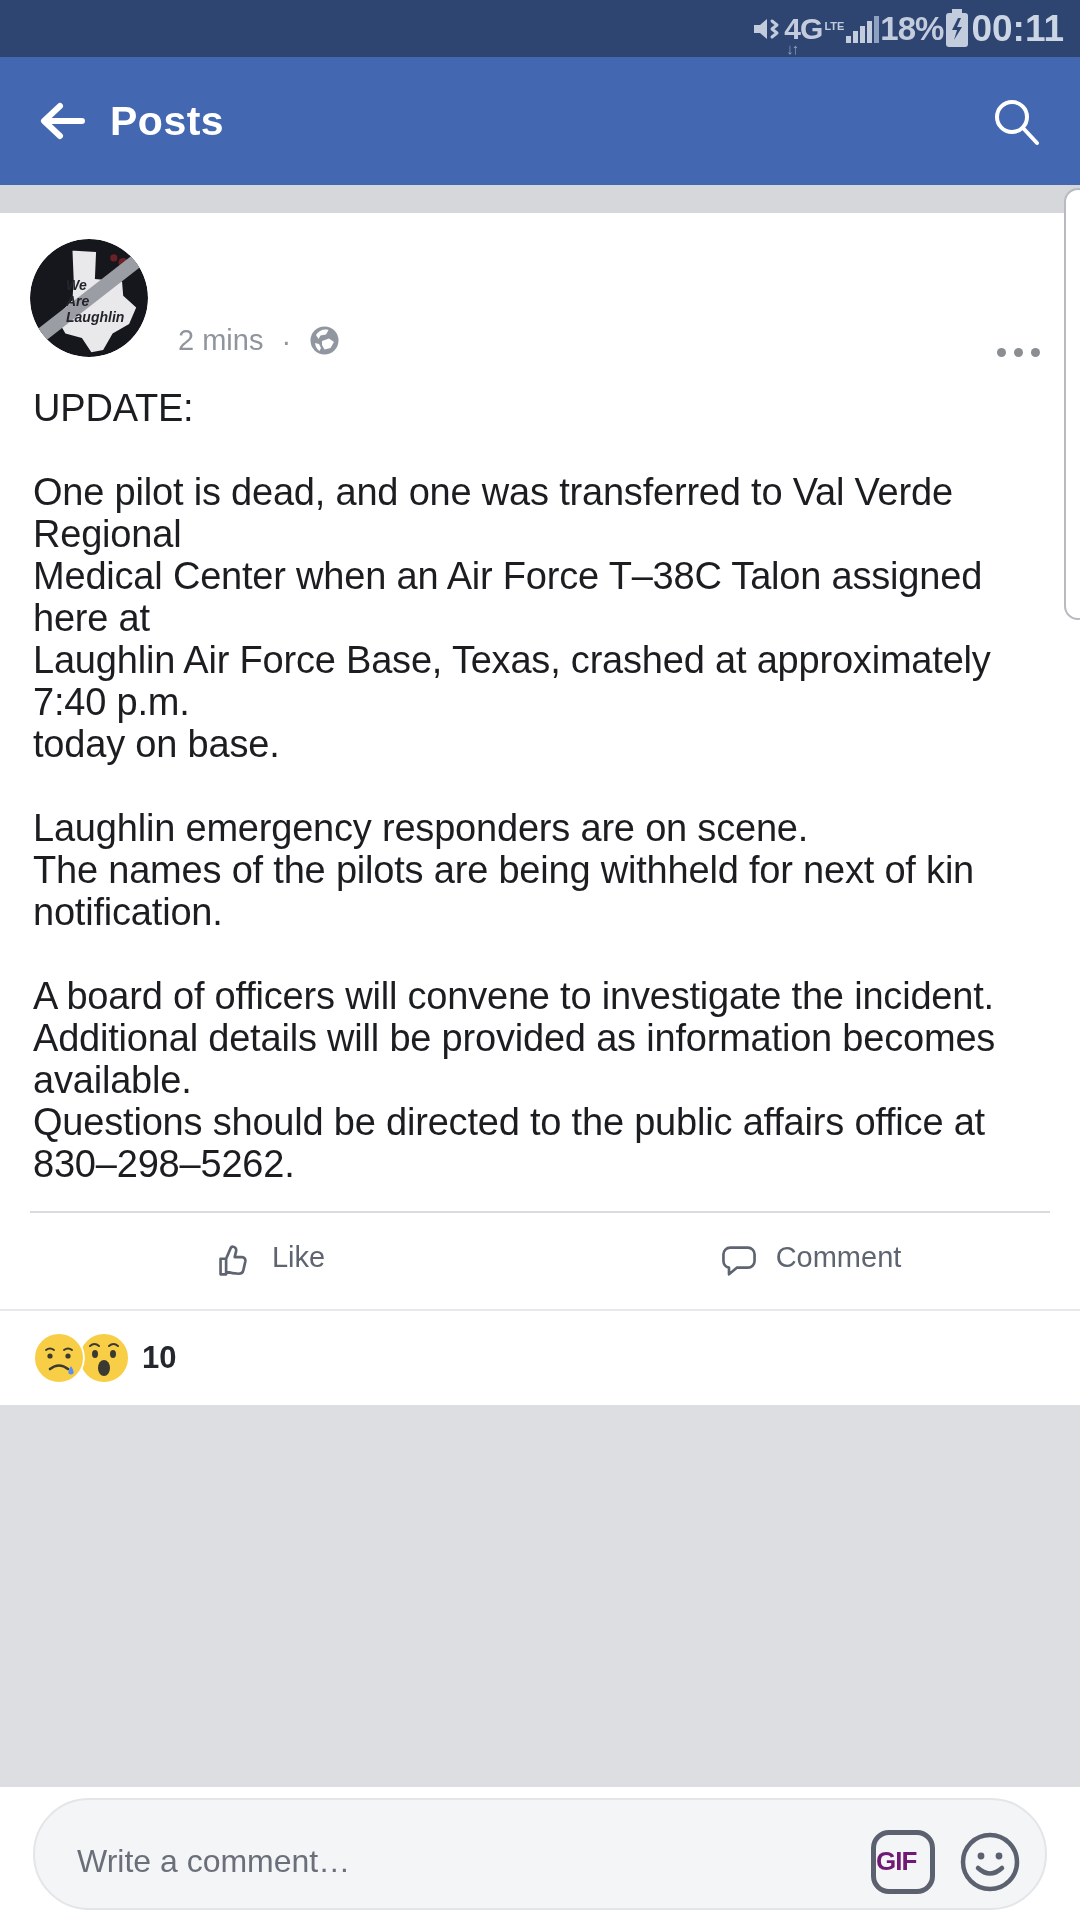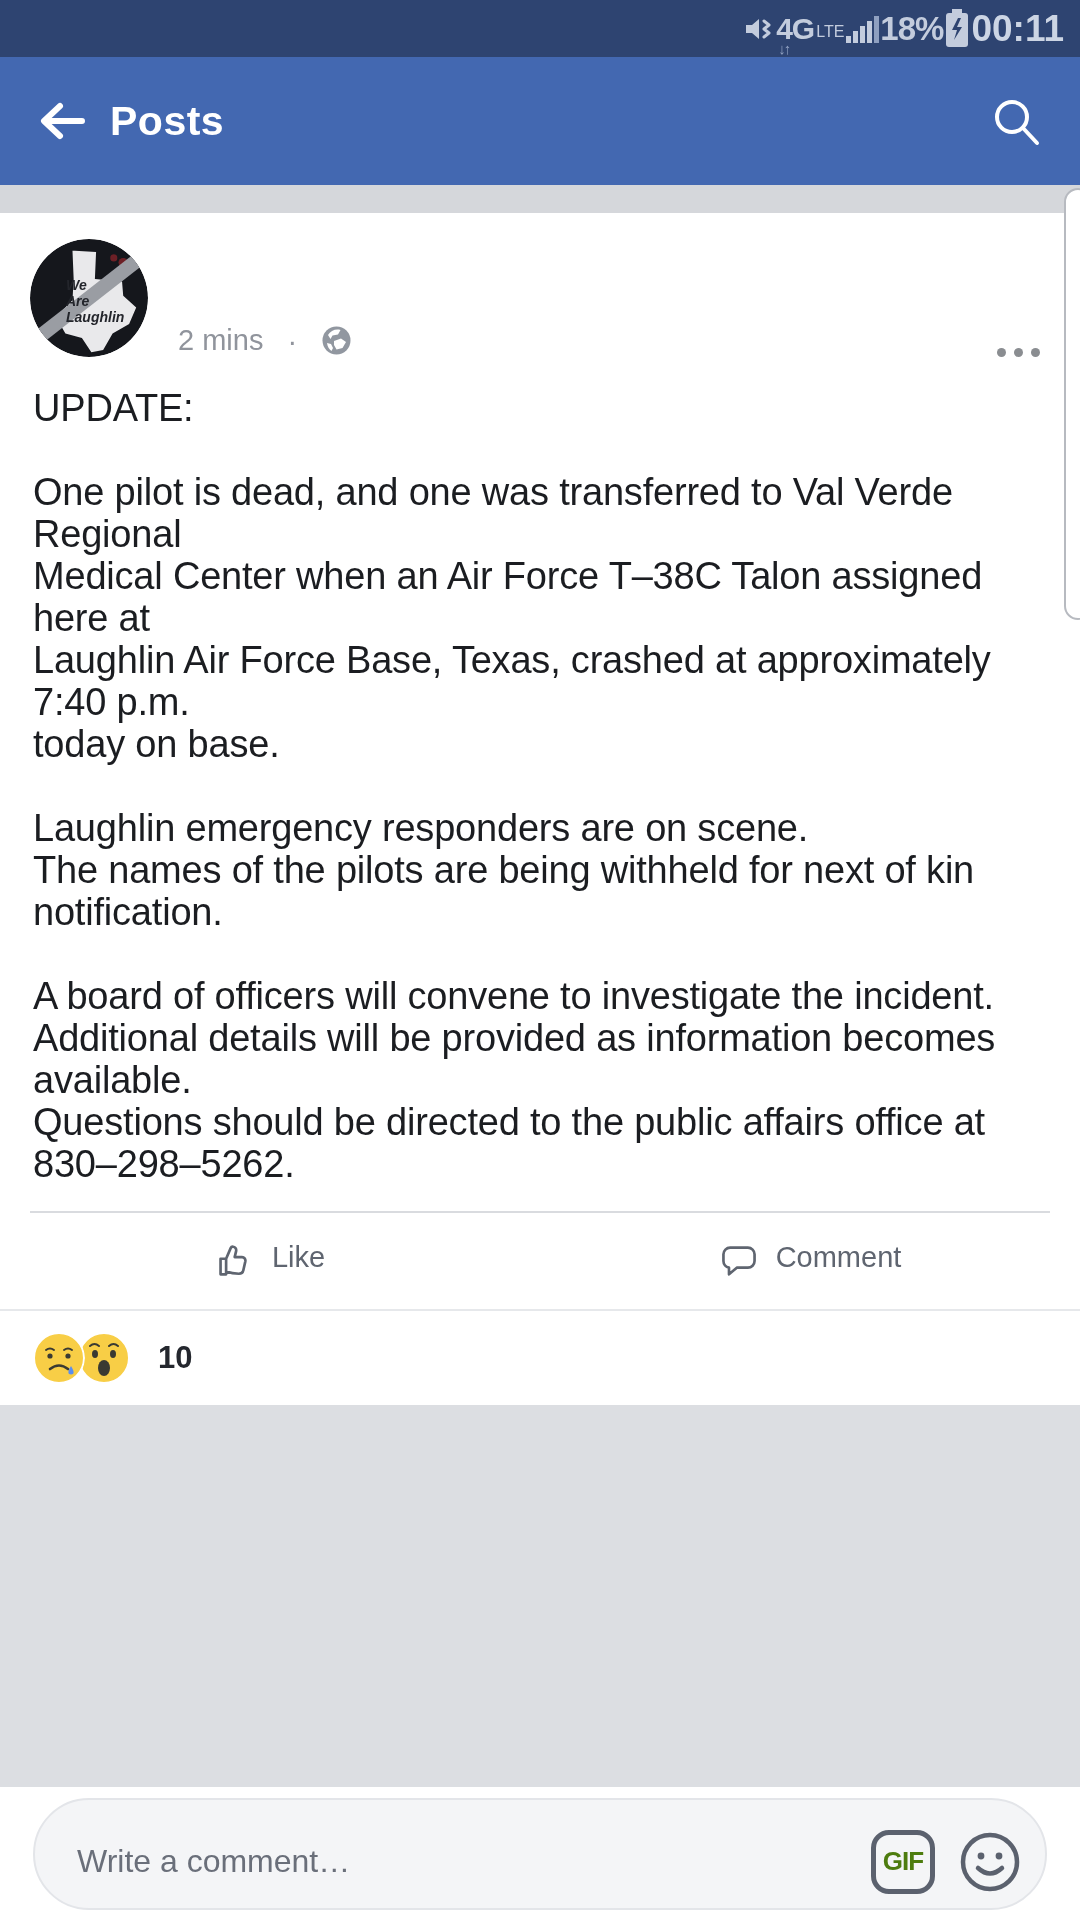--- a/index.html
+++ b/index.html
@@ -11,21 +11,21 @@
   }
   
   .status-bar{
     height:57px; background:#2e4471; color:#c3ccdd; flex:0 0 auto;
     display:flex; align-items:center; justify-content:flex-end;
     gap:0; padding:0 16px 0 0;
   }
   .sb-icon{ display:block; }
   .net{ display:flex; align-items:flex-start; gap:2px; position:relative; }
   .net-4g{ font-size:30px; font-weight:bold; letter-spacing:-1px; line-height:26px;}
-  .net-lte{ font-size:16px; font-weight:normal; line-height:12px; margin-top:10px;}
+  .net-lte{ font-size:11px; font-weight:bold; line-height:12px; margin-top:4px;}
   .net-arrows{ position:absolute; left:2px; top:24px; font-size:15px; letter-spacing:-2px; color:#8fa0c0;}
   .sb-batt-pct{ font-size:33px; font-weight:bold; letter-spacing:-1px;}
   .sb-time{ font-size:37px; font-weight:bold; letter-spacing:0px; color:#ccd5e4;}
   
   .app-header{
     height:128px; background:#4368b1; flex:0 0 auto;
     display:flex; align-items:center; padding:0 36px;
   }
   .back-btn{ width:52px; height:52px; display:flex; align-items:center; }
   .header-title{ color:#fff; font-size:41px; font-weight:bold; margin-left:22px; letter-spacing:0.5px;}
@@ -36,50 +36,50 @@
   .post-card{ background:#fff; flex:0 0 auto; }
   .post-header{ display:flex; align-items:flex-end; padding:26px 40px 0 30px; }
   .avatar{ position:relative; width:118px; height:118px; border-radius:50%; overflow:hidden; flex:0 0 auto;}
   .avatar-caption{
     position:absolute; left:36px; top:38px; color:#23252b;
     font-size:14px; line-height:16px; font-style:italic; font-weight:bold;
     white-space:pre-line; pointer-events:none;
   }
   .ph-text{ margin-left:30px; padding-top:10px; }
   .author-name{ font-size:31px; font-weight:bold; color:#1d2129; letter-spacing:-0.2px;}
-  .meta-row{ display:flex; align-items:center; gap:24px; margin-top:16px; color:#90949c; font-size:29px;}
+  .meta-row{ display:flex; align-items:center; gap:18px; margin-top:16px; color:#90949c; font-size:29px;}
   .meta-dot{ font-size:29px; line-height:10px; }
   .dots-menu{ margin-left:auto; padding-top:34px; display:flex; gap:8px;}
   .dots-menu i{ width:9px; height:9px; border-radius:50%; background:#8a8d91; display:block;}
   .post-body{
     padding:30px 33px 0 33px; font-size:38px; line-height:42px;
     color:#1b1d21; letter-spacing:-0.2px; white-space:pre-line;
   }
   .divider{ height:2px; background:#d9dbdf; margin:26px 30px 0 30px; }
   .action-row{ display:flex; align-items:center; height:98px; border-bottom:2px solid #e6e8eb; }
   .action{ flex:1; display:flex; align-items:flex-start; justify-content:center; gap:17px;
            color:#5f6570; font-size:29px; background:none; border:none; font-family:inherit; cursor:pointer;}
   .reaction-row{ display:flex; align-items:center; height:94px; padding-left:33px; }
   .emoji{ width:52px; height:52px; border-radius:50%; }
   .emoji-sad{ position:relative; z-index:2; }
   .emoji-wow{ margin-left:-7px; z-index:1; }
-  .reaction-count{ margin-left:28px; font-size:31px; font-weight:bold; color:#24272e; }
+  .reaction-count{ margin-left:12px; font-size:31px; font-weight:bold; color:#24272e; }
   
   .gray-area{ flex:1 1 auto; background:#dcdee2; }
   
   .comment-bar{ height:133px; background:#fff; flex:0 0 auto;
                 display:flex; align-items:center; padding:0 33px; }
   .comment-pill{ flex:1; height:112px; background:#f4f5f7; border:2px solid #e3e5e9;
                  border-radius:58px; display:flex; align-items:center; padding:16px 22px 0 42px; }
   .comment-input{ flex:1; background:transparent; border:none; outline:none;
                   font-family:inherit; font-size:32px; color:#3a3d42; }
   .comment-input::placeholder{ color:#6a6f7a; opacity:1; }
   .gif-btn{ width:64px; height:64px; border:5px solid #5b616e; border-radius:18px;
-            background:none; display:flex; align-items:center; justify-content:center;
-            color:#4d7c0f; font-size:26px; font-weight:bold; font-family:inherit;
+            background:none; display:flex; align-items:center; 
+            color:#701a75; font-size:26px; font-weight:bold; font-family:inherit;
             letter-spacing:-1px; cursor:pointer; }
   .smiley-btn{ width:66px; height:66px; margin-left:22px; background:none; border:none;
                display:flex; align-items:center; justify-content:center; cursor:pointer;}
   
   .scroll-thumb{ position:absolute; top:188px; right:-12px; width:28px; height:432px;
                  background:#fff; border:2px solid #b7bac0; border-radius:14px; z-index:6; }
 </style>
 </head>
 <body>
 

